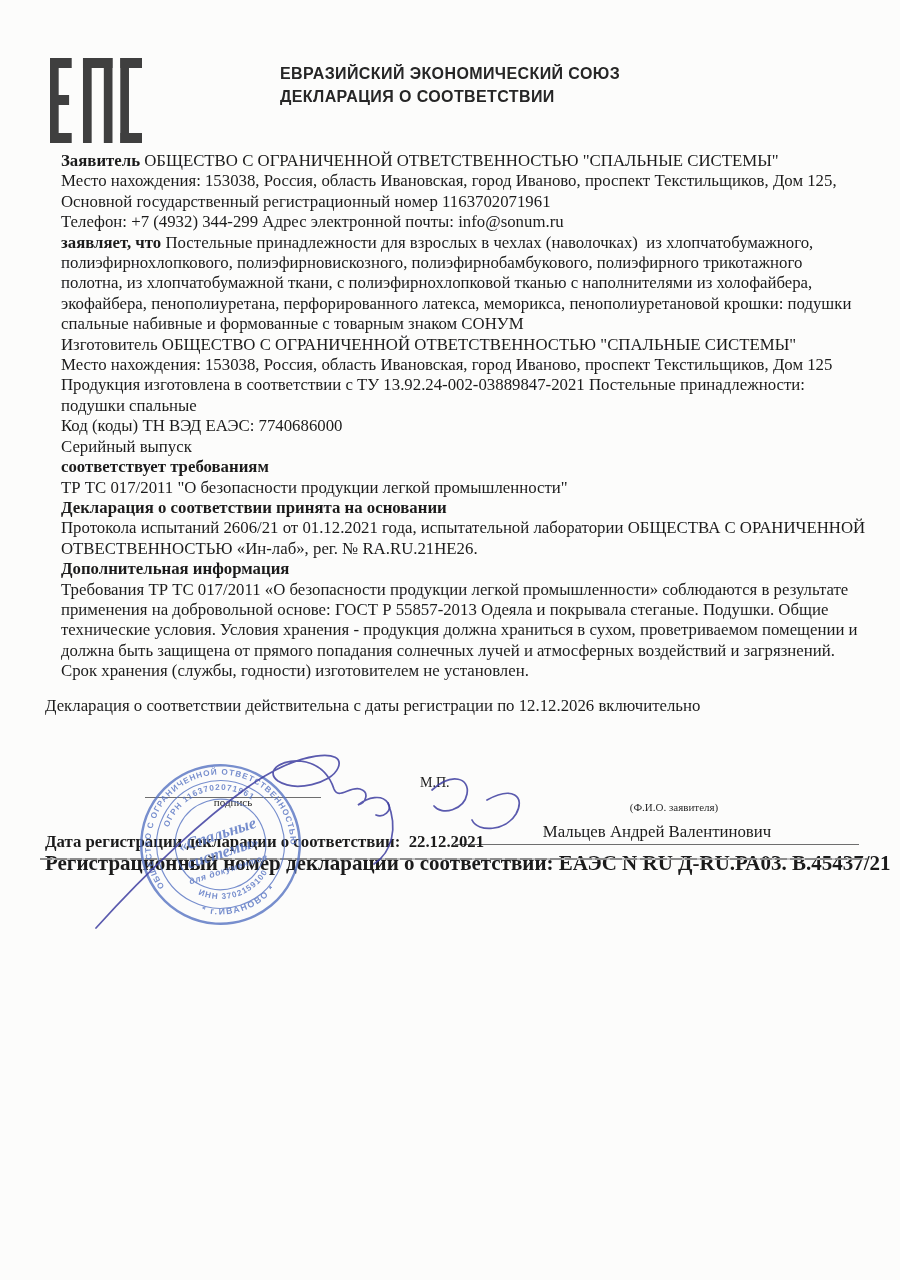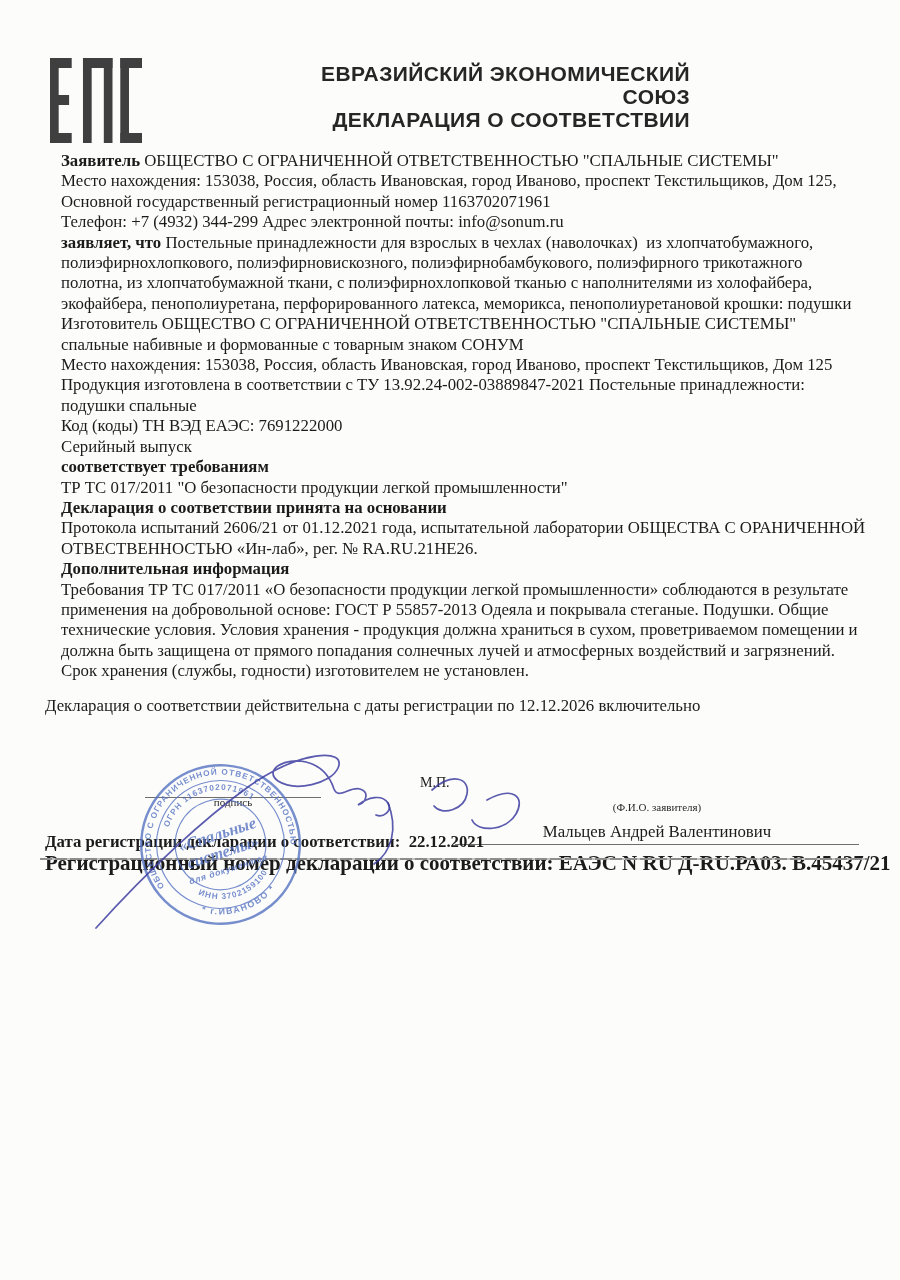--- a/index.html
+++ b/index.html
@@ -3,34 +3,34 @@
 <meta charset="utf-8">
 <style>
   html,body{margin:0;padding:0;}
   body{
     width:900px;height:1280px;position:relative;overflow:hidden;
     background:#fcfcfb;color:#1b1b1b;
     font-family:"Liberation Serif", serif;
   }
   .logo{position:absolute;left:50px;top:58px;}
   .title{
-    position:absolute;left:280px;top:62px;width:410px;text-align:right;
+    position:absolute;left:280px;top:62px;width:410px;text-align:left;
     font-family:"Liberation Sans", sans-serif;font-weight:700;
-    font-size:21px;line-height:23px;color:#262626;letter-spacing:.4px;
+    font-size:16px;line-height:23px;color:#262626;letter-spacing:.4px;
   }
   .body-text{position:absolute;left:45px;top:151px;width:840px;font-size:16.8px;line-height:20.4px;}
   .line{white-space:pre;}
   .line b{font-weight:700;margin-left:16px;}
   .validity{margin-top:14px;font-weight:400;white-space:pre;}
 
   .sig-line-left{position:absolute;left:145px;top:782px;width:176px;height:15px;border-bottom:1.4px solid #6e6e6e;}
   .sig-caption{position:absolute;left:145px;top:796px;width:176px;text-align:center;font-size:11px;color:#2a2a2a;}
   .mp{position:absolute;left:420px;top:775px;font-size:14px;}
   .name{position:absolute;left:455px;top:775px;width:404px;height:22px;text-align:center;font-size:16.8px;border-bottom:1.4px solid #6e6e6e;margin-top:47px;}
-  .fio{position:absolute;left:455px;top:801px;width:404px;text-align:center;font-size:11px;color:#2a2a2a;}
+  .fio{position:absolute;left:472px;top:801px;width:404px;text-align:center;font-size:11px;color:#2a2a2a;}
   .reg1{position:absolute;left:45px;top:851px;font-weight:700;font-size:21px;white-space:pre;}
   .reg2{position:absolute;left:45px;top:832px;font-weight:700;font-size:16.8px;white-space:pre;}
   .sep{position:absolute;left:40px;top:858px;width:827px;height:2px;
        background:repeating-linear-gradient(90deg,#8d8d8d 0 12px,#c2c2c2 12px 15px);}
 
   .stamp{position:absolute;left:133px;top:757px;opacity:.8;}
   .st-ring{font-family:"Liberation Sans", sans-serif;font-size:8px;letter-spacing:1px;fill:#5673c2;font-weight:700;}
   .st-ring2{font-family:"Liberation Sans", sans-serif;font-size:8.5px;letter-spacing:1.6px;fill:#5673c2;font-weight:700;}
   .st-center{font-family:"Liberation Serif", serif;font-style:italic;font-weight:700;font-size:16px;fill:#5673c2;}
   .st-small{font-family:"Liberation Sans", sans-serif;font-size:8.5px;font-style:italic;letter-spacing:.6px;fill:#5673c2;font-weight:700;}
@@ -66,26 +66,26 @@
 
 <div class="body-text">
   <div class="line"><b>Заявитель</b><span> ОБЩЕСТВО С ОГРАНИЧЕННОЙ ОТВЕТСТВЕННОСТЬЮ "СПАЛЬНЫЕ СИСТЕМЫ"</span></div>
   <div class="line"><b></b><span>Место нахождения: 153038, Россия, область Ивановская, город Иваново, проспект Текстильщиков, Дом 125,</span></div>
   <div class="line"><b></b><span>Основной государственный регистрационный номер 1163702071961</span></div>
   <div class="line"><b></b><span>Телефон: +7 (4932) 344-299 Адрес электронной почты: info@sonum.ru</span></div>
   <div class="line"><b>заявляет, что</b><span> Постельные принадлежности для взрослых в чехлах (наволочках)  из хлопчатобумажного,</span></div>
   <div class="line"><b></b><span>полиэфирнохлопкового, полиэфирновискозного, полиэфирнобамбукового, полиэфирного трикотажного</span></div>
   <div class="line"><b></b><span>полотна, из хлопчатобумажной ткани, с полиэфирнохлопковой тканью с наполнителями из холофайбера,</span></div>
   <div class="line"><b></b><span>экофайбера, пенополиуретана, перфорированного латекса, меморикса, пенополиуретановой крошки: подушки</span></div>
+  <div class="line"><b></b><span>спальные набивные и формованные с товарным знаком СОНУМ</span></div>
   <div class="line"><b></b><span>Изготовитель ОБЩЕСТВО С ОГРАНИЧЕННОЙ ОТВЕТСТВЕННОСТЬЮ "СПАЛЬНЫЕ СИСТЕМЫ"</span></div>
-  <div class="line"><b></b><span>спальные набивные и формованные с товарным знаком СОНУМ</span></div>
   <div class="line"><b></b><span>Место нахождения: 153038, Россия, область Ивановская, город Иваново, проспект Текстильщиков, Дом 125</span></div>
   <div class="line"><b></b><span>Продукция изготовлена в соответствии с ТУ 13.92.24-002-03889847-2021 Постельные принадлежности:</span></div>
   <div class="line"><b></b><span>подушки спальные</span></div>
-  <div class="line"><b></b><span>Код (коды) ТН ВЭД ЕАЭС: 7691222000</span></div>
+  <div class="line"><b></b><span>Код (коды) ТН ВЭД ЕАЭС: 7740686000</span></div>
   <div class="line"><b></b><span>Серийный выпуск</span></div>
   <div class="line"><b>соответствует требованиям</b><span></span></div>
   <div class="line"><b></b><span>ТР ТС 017/2011 "О безопасности продукции легкой промышленности"</span></div>
   <div class="line"><b>Декларация о соответствии принята на основании</b><span></span></div>
   <div class="line"><b></b><span>Протокола испытаний 2606/21 от 01.12.2021 года, испытательной лаборатории ОБЩЕСТВА С ОРАНИЧЕННОЙ</span></div>
   <div class="line"><b></b><span>ОТВЕСТВЕННОСТЬЮ «Ин-лаб», рег. № RA.RU.21НЕ26.</span></div>
   <div class="line"><b>Дополнительная информация</b><span></span></div>
   <div class="line"><b></b><span>Требования ТР ТС 017/2011 «О безопасности продукции легкой промышленности» соблюдаются в результате</span></div>
   <div class="line"><b></b><span>применения на добровольной основе: ГОСТ Р 55857-2013 Одеяла и покрывала стеганые. Подушки. Общие</span></div>
   <div class="line"><b></b><span>технические условия. Условия хранения - продукция должна храниться в сухом, проветриваемом помещении и</span></div>

